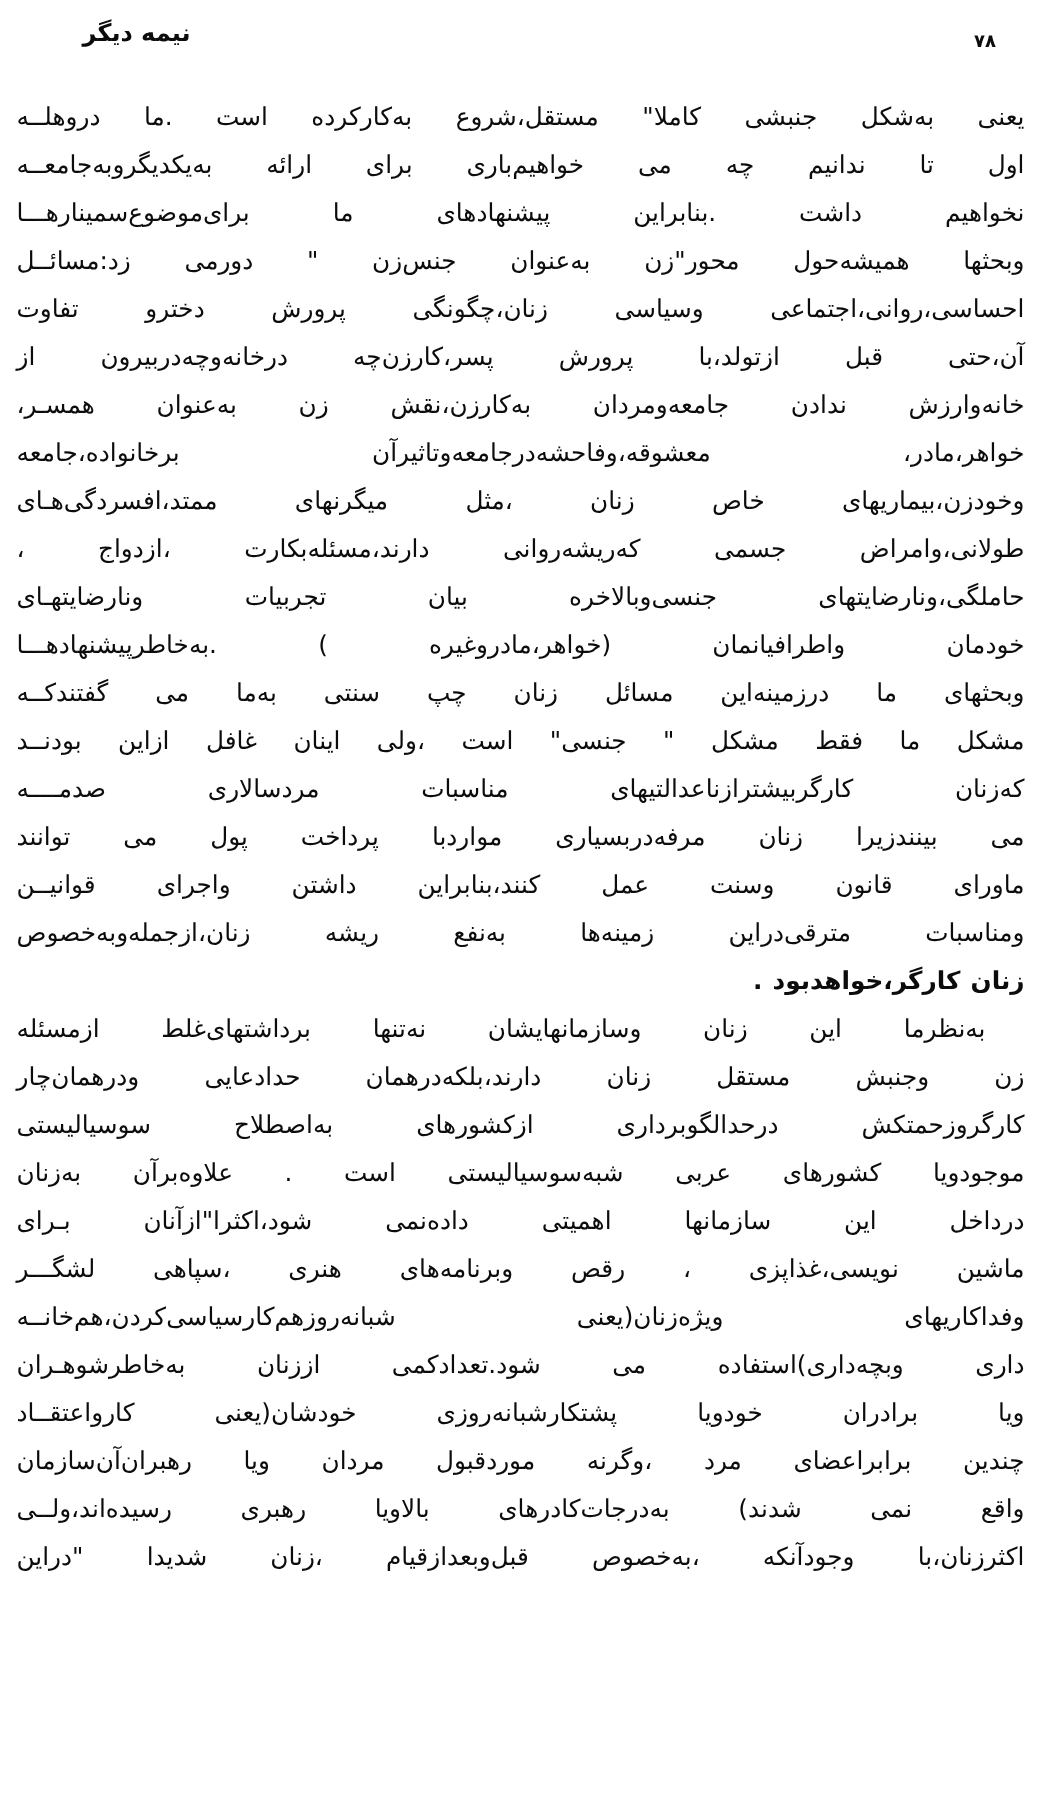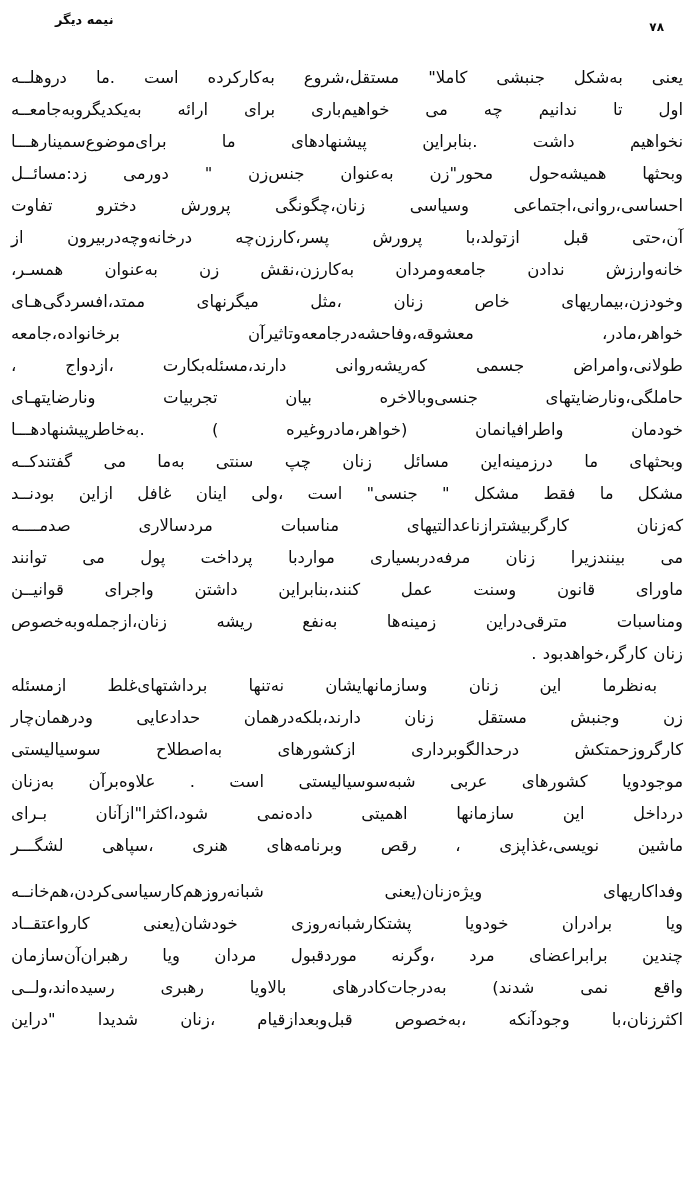--- a/index.html
+++ b/index.html
@@ -8,43 +8,43 @@
     background: #ffffff;
     font-family: "DejaVu Sans", sans-serif;
     color: #0c0c0c;
     overflow: hidden;
   }
   .page { position: relative; width: 694px; height: 1200px; background: #ffffff; }
 
   .running-head { position: absolute; top: 0; left: 0; right: 0; height: 56px; }
   .journal-title {
     position: absolute; left: 55px; top: 12px;
-    font-size: 13px; font-weight: bold;
+    font-size: 16px; font-weight: bold;
     direction: rtl;
   }
   .page-number {
     position: absolute; right: 30px; top: 20px;
     font-size: 12px; font-weight: bold; letter-spacing: 2px;
     direction: rtl;
   }
 
   .text-body {
     position: absolute; top: 62px; right: 11px; left: 11px;
     direction: rtl;
     font-size: 16.5px;
     line-height: 32px;
   }
   .paragraph { margin: 0; }
-  .paragraph.gap-before { margin-top: 14px; }
+  .paragraph.gap-before { }
   .line {
     text-align: justify;
     text-align-last: justify;
     word-spacing: 1px;
   }
-  .line.short-last { text-align-last: right; }
+  .line.short-last { text-align-last: right; font-weight: bold; }
   .line.indent { padding-right: 26px; }
 </style>
 </head>
 <body>
 
 <div class="page">
   <div class="running-head">
     <span class="journal-title">نیمه دیگر</span>
     <span class="page-number">۷۸</span>
   </div>
@@ -52,22 +52,22 @@
   <div class="text-body">
 
   <div class="paragraph">
         <div class="line">یعنی به‌شکل جنبشی کاملا" مستقل،شروع به‌کارکرده است .ما دروهلــه</div>
         <div class="line">اول تا ندانیم چه می خواهیم‌باری برای ارائه به‌یکدیگروبه‌جامعــه</div>
         <div class="line">نخواهیم داشت .بنابراین پیشنهادهای ما برای‌موضوع‌سمینارهـــا</div>
         <div class="line">وبحثها همیشه‌حول محور"زن به‌عنوان جنس‌زن " دورمی زد:مسائــل</div>
         <div class="line">احساسی،روانی،اجتماعی وسیاسی زنان،چگونگی پرورش دخترو تفاوت</div>
         <div class="line">آن،حتی قبل ازتولد،با پرورش پسر،کارزن‌چه درخانه‌وچه‌دربیرون از</div>
         <div class="line">خانه‌وارزش ندادن جامعه‌ومردان به‌کارزن،نقش زن به‌عنوان همسـر،</div>
+        <div class="line">خواهر،مادر، معشوقه،وفاحشه‌درجامعه‌وتاثیرآن برخانواده،جامعه</div>
         <div class="line">وخودزن،بیماریهای خاص زنان ،مثل میگرنهای ممتد،افسردگی‌هـای</div>
-        <div class="line">خواهر،مادر، معشوقه،وفاحشه‌درجامعه‌وتاثیرآن برخانواده،جامعه</div>
         <div class="line">طولانی،وامراض جسمی که‌ریشه‌روانی دارند،مسئله‌بکارت ،ازدواج ،</div>
         <div class="line">حاملگی،ونارضایتهای جنسی‌وبالاخره بیان تجربیات ونارضایتهـای</div>
         <div class="line">خودمان واطرافیانمان (خواهر،مادروغیره ) .به‌خاطرپیشنهادهـــا</div>
         <div class="line">وبحثهای ما درزمینه‌این مسائل زنان چپ سنتی به‌ما می گفتندکــه</div>
         <div class="line">مشکل ما فقط مشکل " جنسی" است ،ولی اینان غافل ازاین بودنــد</div>
         <div class="line">که‌زنان کارگربیشترازناعدالتیهای مناسبات مردسالاری صدمــــه</div>
         <div class="line">می بینندزیرا زنان مرفه‌دربسیاری مواردبا پرداخت پول می توانند</div>
         <div class="line">ماورای قانون وسنت عمل کنند،بنابراین داشتن واجرای قوانیــن</div>
         <div class="line">ومناسبات مترقی‌دراین زمینه‌ها به‌نفع ریشه زنان،ازجمله‌وبه‌خصوص</div>
         <div class="line short-last">زنان کارگر،خواهدبود .</div>
@@ -75,19 +75,20 @@
       <div class="paragraph">
         <div class="line indent">به‌نظرما این زنان وسازمانهایشان نه‌تنها برداشتهای‌غلط ازمسئله</div>
         <div class="line">زن وجنبش مستقل زنان دارند،بلکه‌درهمان حدادعایی ودرهمان‌چار</div>
         <div class="line">کارگروزحمتکش درحدالگوبرداری ازکشورهای به‌اصطلاح سوسیالیستی</div>
         <div class="line">موجودویا کشورهای عربی شبه‌سوسیالیستی است . علاوه‌برآن به‌زنان</div>
         <div class="line">درداخل این سازمانها اهمیتی داده‌نمی شود،اکثرا"ازآنان بـرای</div>
         <div class="line">ماشین نویسی،غذاپزی ، رقص وبرنامه‌های هنری ،سپاهی لشگـــر</div>
       </div>
       <div class="paragraph gap-before">
         <div class="line">وفداکاریهای ویژه‌زنان(یعنی شبانه‌روزهم‌کارسیاسی‌کردن،هم‌خانــه</div>
+        <div class="line">داری وبچه‌داری)استفاده می شود.تعدادکمی اززنان به‌خاطرشوهـران</div>
         <div class="line">ویا برادران خودویا پشتکارشبانه‌روزی خودشان(یعنی کارواعتقــاد</div>
         <div class="line">چندین برابراعضای مرد ،وگرنه موردقبول مردان ویا رهبران‌آن‌سازمان</div>
         <div class="line">واقع نمی شدند) به‌درجات‌کادرهای بالاویا رهبری رسیده‌اند،ولــی</div>
         <div class="line">اکثرزنان،با وجودآنکه ،به‌خصوص قبل‌وبعدازقیام ،زنان شدیدا "دراین</div>
       </div>
     </div>
 </div>
 
 </body></html>

